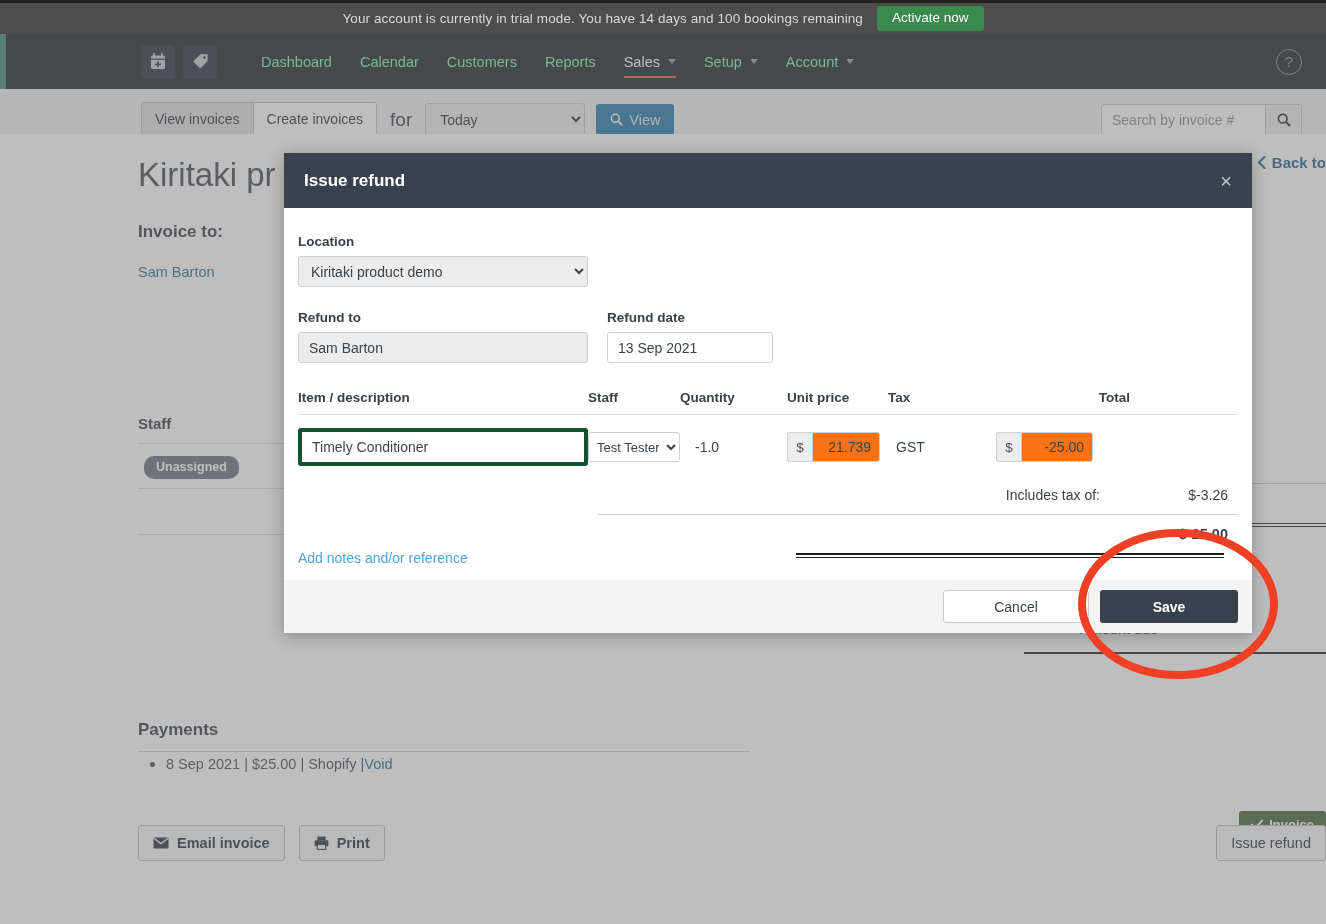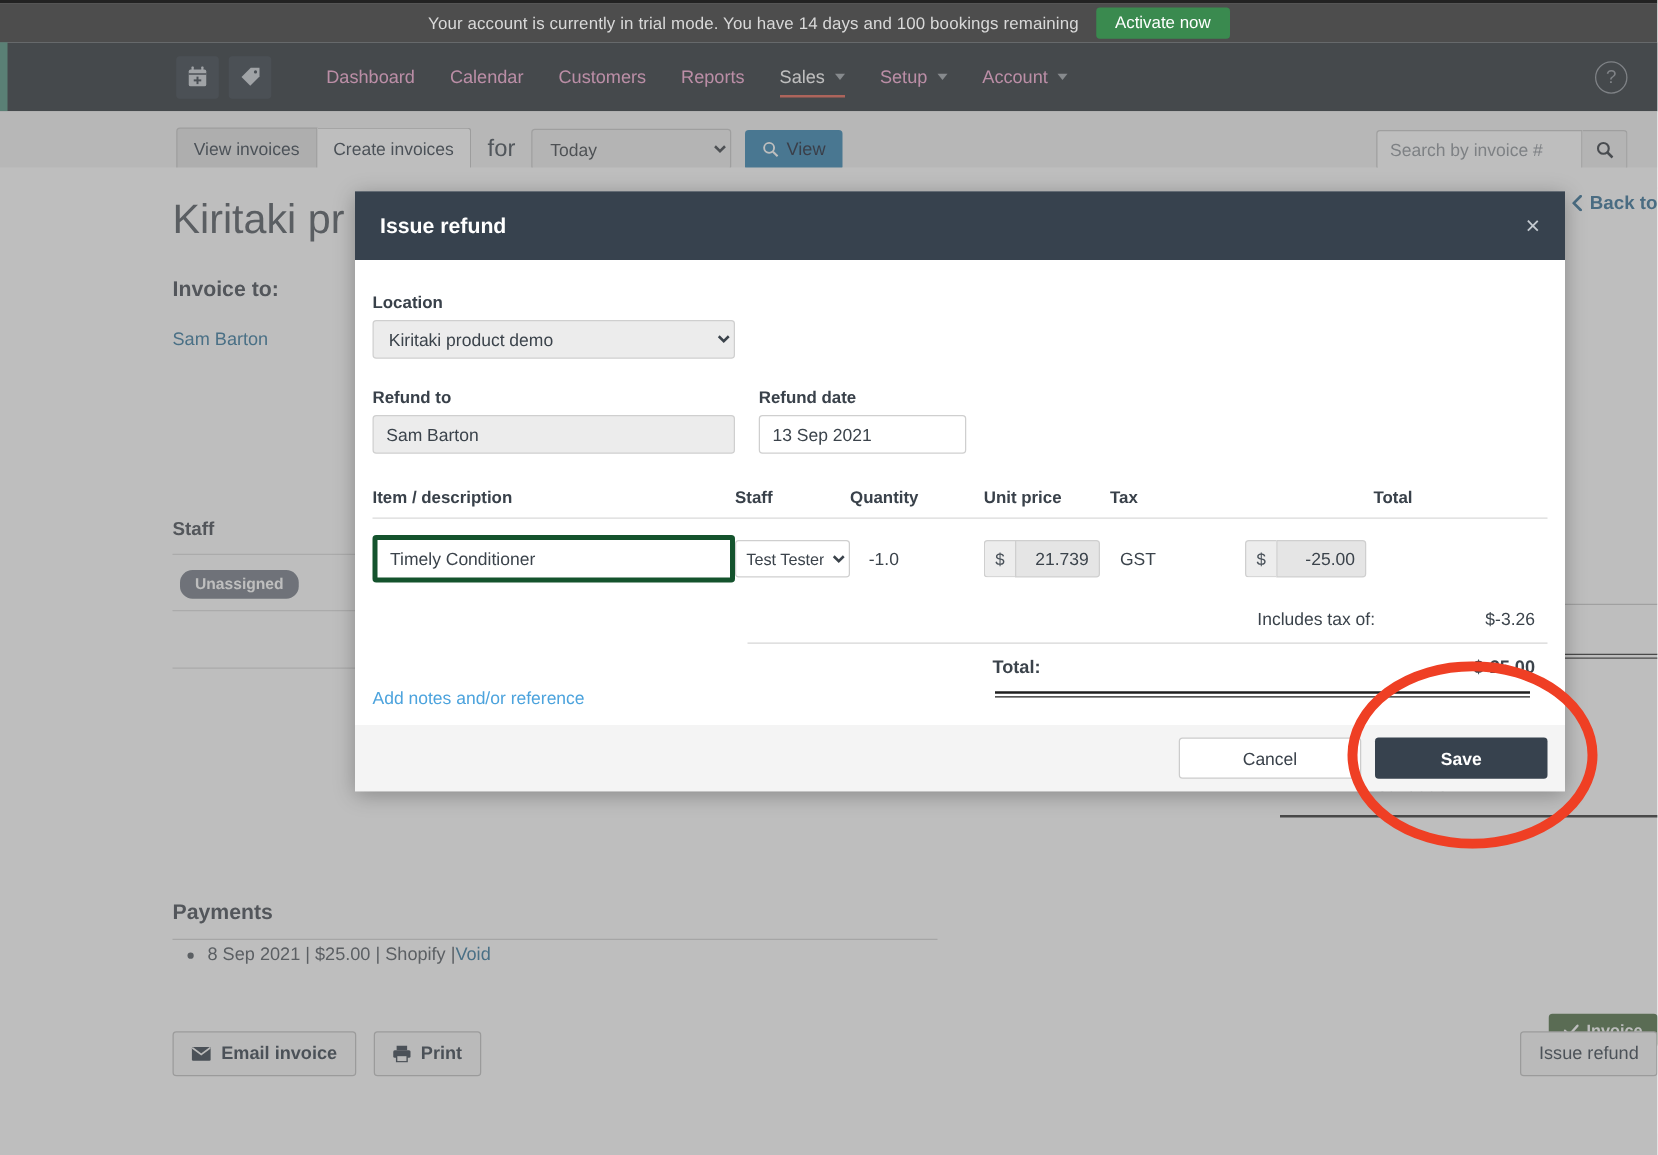--- a/index.html
+++ b/index.html
@@ -42,21 +42,21 @@
     background: #4a8f7b;
   }
   .nav-iconbtn {
     width: 34px; height: 34px; border-radius: 3px; background: #2e3740;
     display: flex; align-items: center; justify-content: center;
     margin-left: 0; cursor: pointer;
   }
   .nav-icons { display: flex; gap: 8px; margin-left: 141px; }
   .nav-items { display: flex; align-items: center; gap: 0; margin-left: 30px; }
   .nav-item {
-    color: #f9a8d4; font-size: 14.5px; padding: 0 14px; height: 55px;
+    color: #86efac; font-size: 14.5px; padding: 0 14px; height: 55px;
     display: flex; align-items: center; cursor: pointer; position: relative;
     white-space: nowrap;
   }
   .nav-item.caret::after {
     content: ""; display: inline-block; margin-left: 8px;
     border-left: 4.5px solid transparent; border-right: 4.5px solid transparent;
     border-top: 5px solid #9aa0a6;
   }
   .nav-item.active { color: #ffffff; }
   .nav-item.active .underline {
@@ -83,21 +83,21 @@
   }
   .tg-btn.first { border-radius: 3px 0 0 3px; background: #e2e2e2; }
   .tg-btn.last { border-radius: 0 3px 3px 0; border-left: none; }
   .for-label { margin: 0 13px; font-size: 19px; color: #3b444d; }
   .date-select {
     width: 160px; height: 33px; border: 1px solid #c7c7c7; border-radius: 3px;
     background: #ededed; font-size: 14px; color: #33393f; padding: 0 10px;
     font-family: "Liberation Sans", sans-serif; cursor: pointer;
   }
   .view-btn {
-    margin-left: 11px; background: #2b7fad; color: #0f172a; border: none;
+    margin-left: 11px; background: #2b7fad; color: #e5e5e5; border: none;
     border-radius: 3px; font-size: 14.5px; padding: 8px 14px; cursor: pointer;
     display: flex; align-items: center; gap: 6px;
   }
   .search-wrap { position: absolute; right: 24px; display: flex; }
   .search-input {
     width: 165px; height: 32px; border: 1px solid #c7c7c7; border-radius: 3px 0 0 3px;
     padding: 0 10px; font-size: 14px; color: #5b6167; background: #ffffff;
     font-family: "Liberation Sans", sans-serif;
   }
   .search-input::placeholder { color: #8a9096; }
@@ -243,21 +243,21 @@
   .qty-val { font-size: 14px; color: #3b434b; padding-left: 15px; width: 107px; }
   .igrp { display: flex; }
   .igrp .pfx {
     width: 25px; height: 30px; background: #ededed; border: 1px solid #cfcfcf;
     border-right: none; border-radius: 3px 0 0 3px; font-size: 13.5px;
     color: #4a525a; display: flex; align-items: center; justify-content: center;
   }
   .igrp input {
     height: 30px; border: 1px solid #cfcfcf; border-radius: 0 3px 3px 0;
     font-size: 14px; color: #3b434b; text-align: right; padding: 0 8px;
-    background: #e5e5e5; font-family: "Liberation Sans", sans-serif;
+    background: #f97316; font-family: "Liberation Sans", sans-serif;
   }
   .tax-val { font-size: 14px; color: #3b434b; width: 116px; padding-left: 9px; }
 
   .totals { margin-top: 10px; }
   .tot-row {
     display: flex; align-items: center; justify-content: flex-end;
     font-size: 14px; color: #3b434b; height: 38px;
   }
   .tot-row .lbl { width: 330px; text-align: right; padding-right: 12px; }
   .tot-row .val { width: 126px; text-align: right; padding-right: 10px; }
@@ -497,21 +497,20 @@
         </div>
       </div>
 
       <div class="totals">
         <div class="tot-row">
           <div class="lbl">Includes tax of:</div>
           <div class="val">$-3.26</div>
         </div>
         <div class="tot-sep"></div>
         <div class="tot-row grand">
-          <div class="lbl" style="width:330px;">Total:</div>
           <div class="val">$-25.00</div>
         </div>
         <div class="grand-rule-a"></div>
         <div class="grand-rule-b"></div>
       </div>
 
       <div class="notes-link">Add notes and/or reference</div>
     </div>
 
     <div class="modal-footer">

